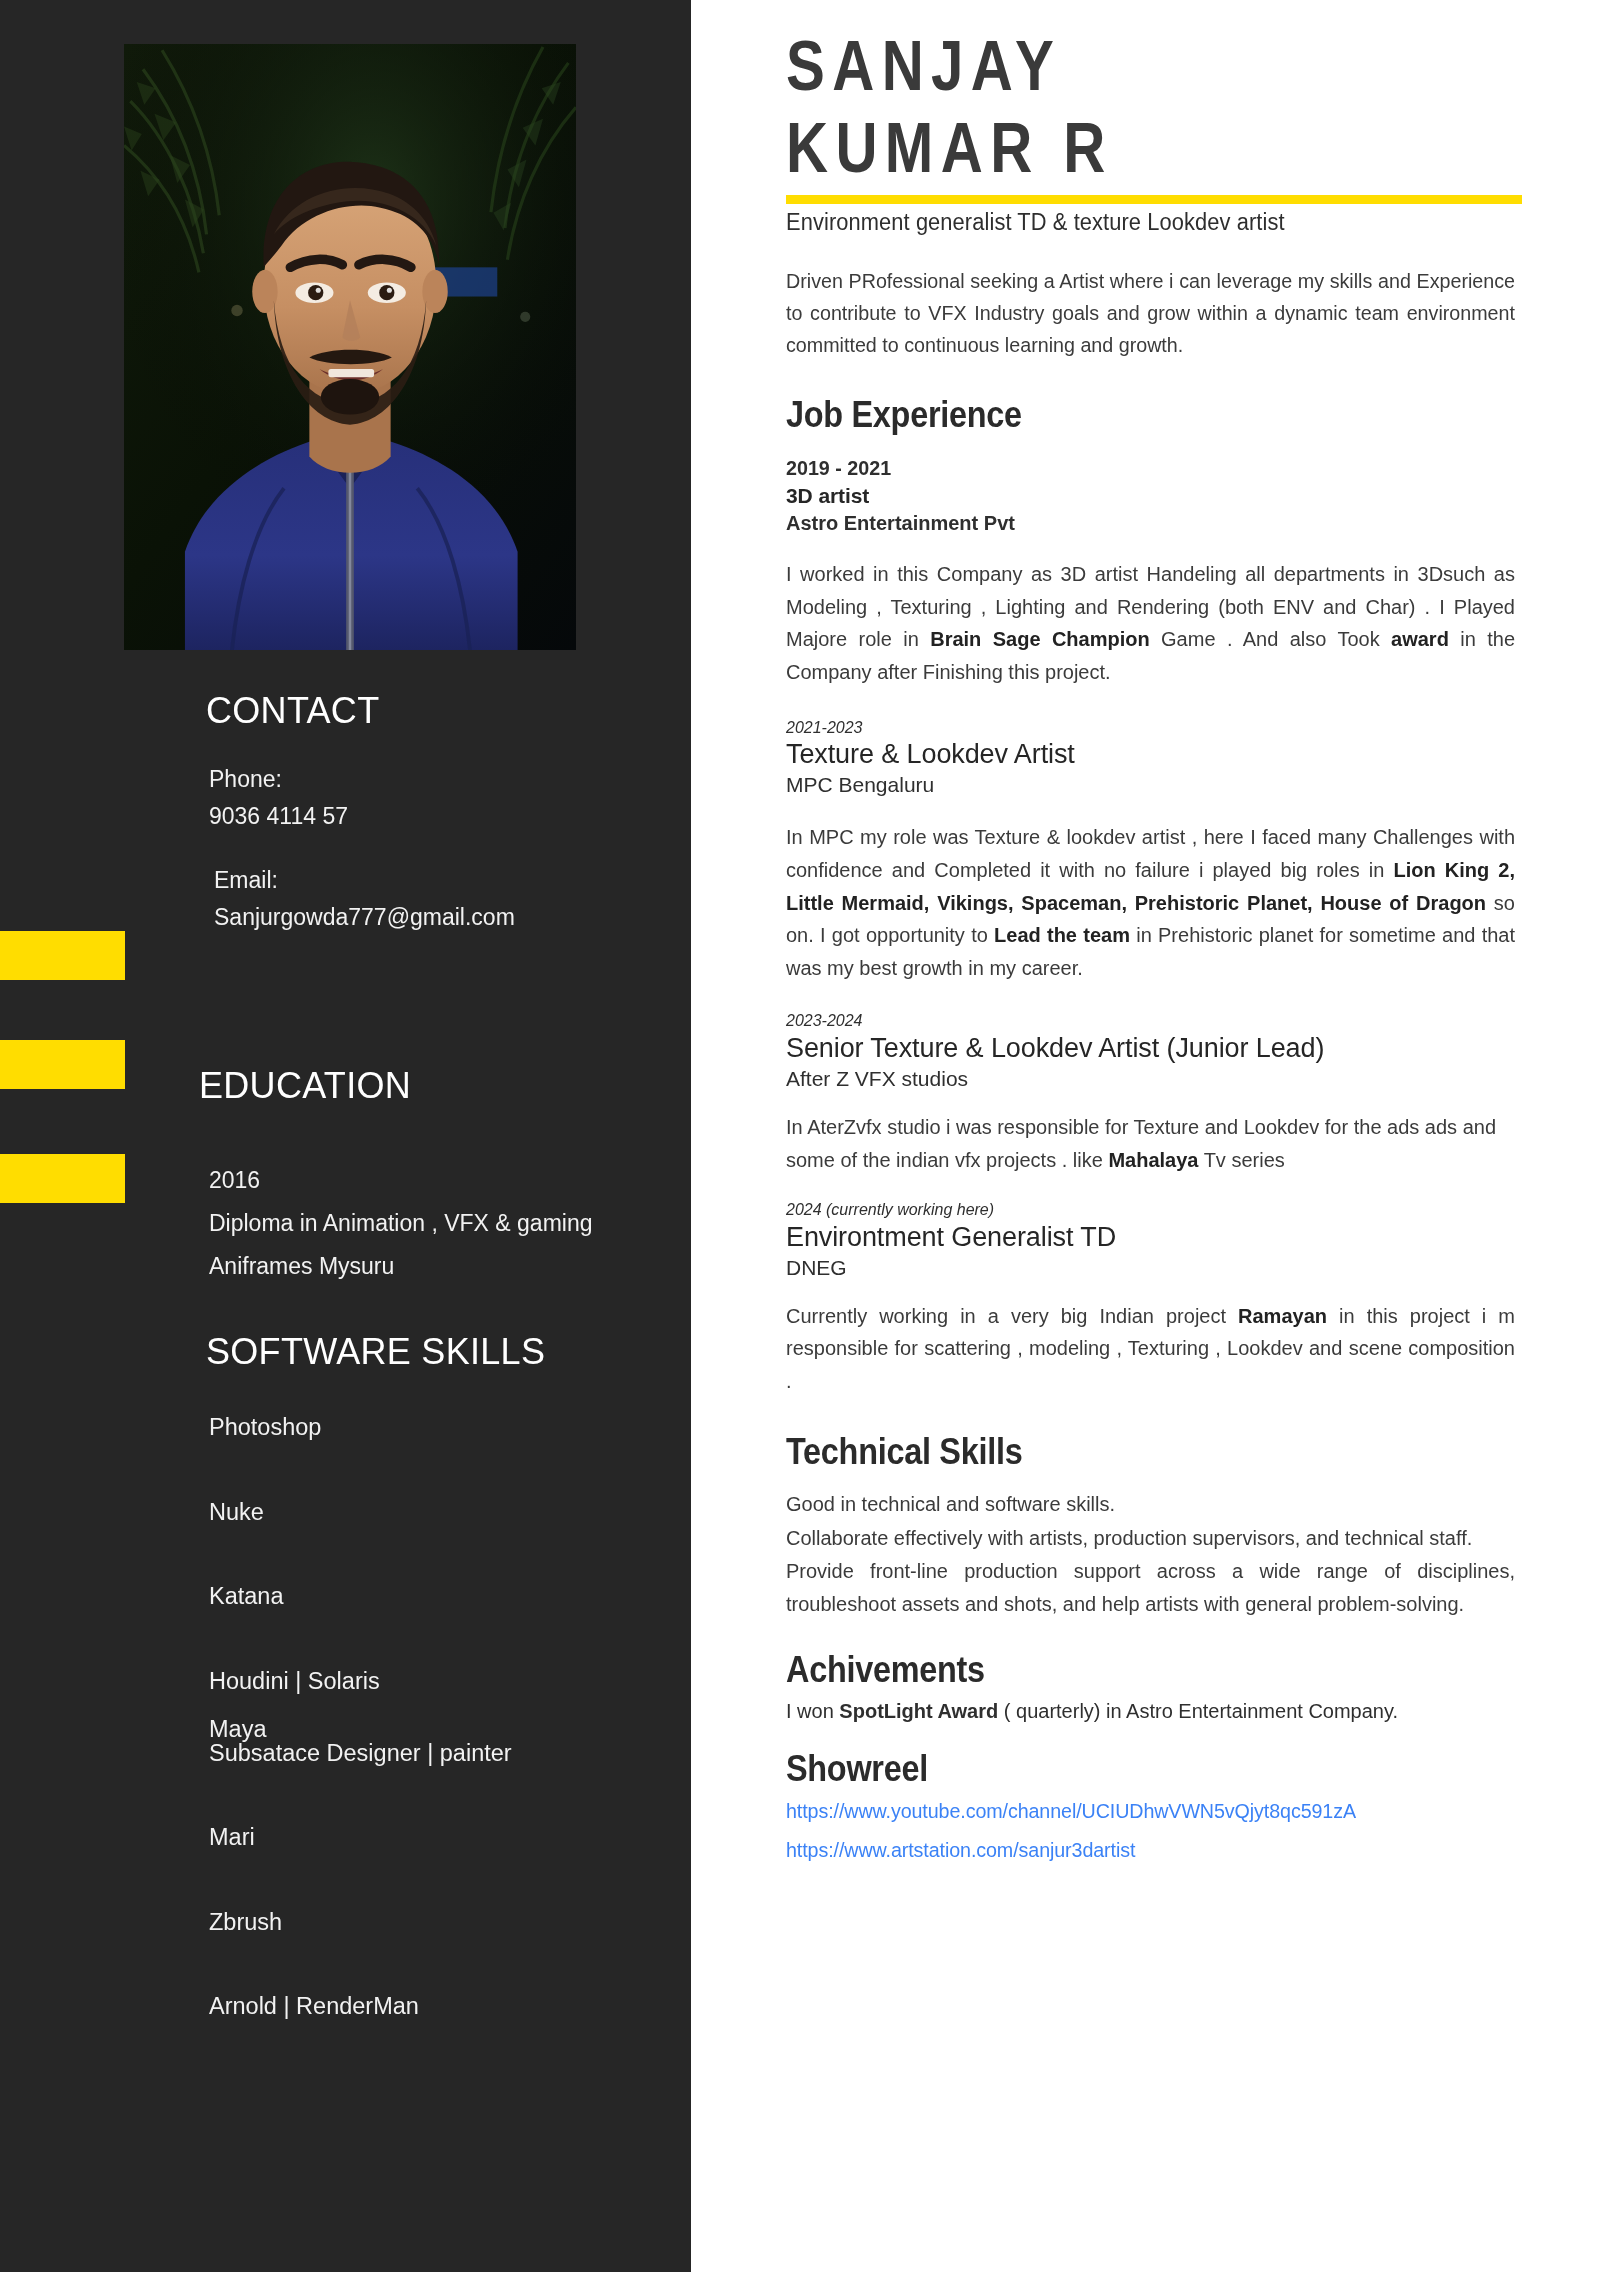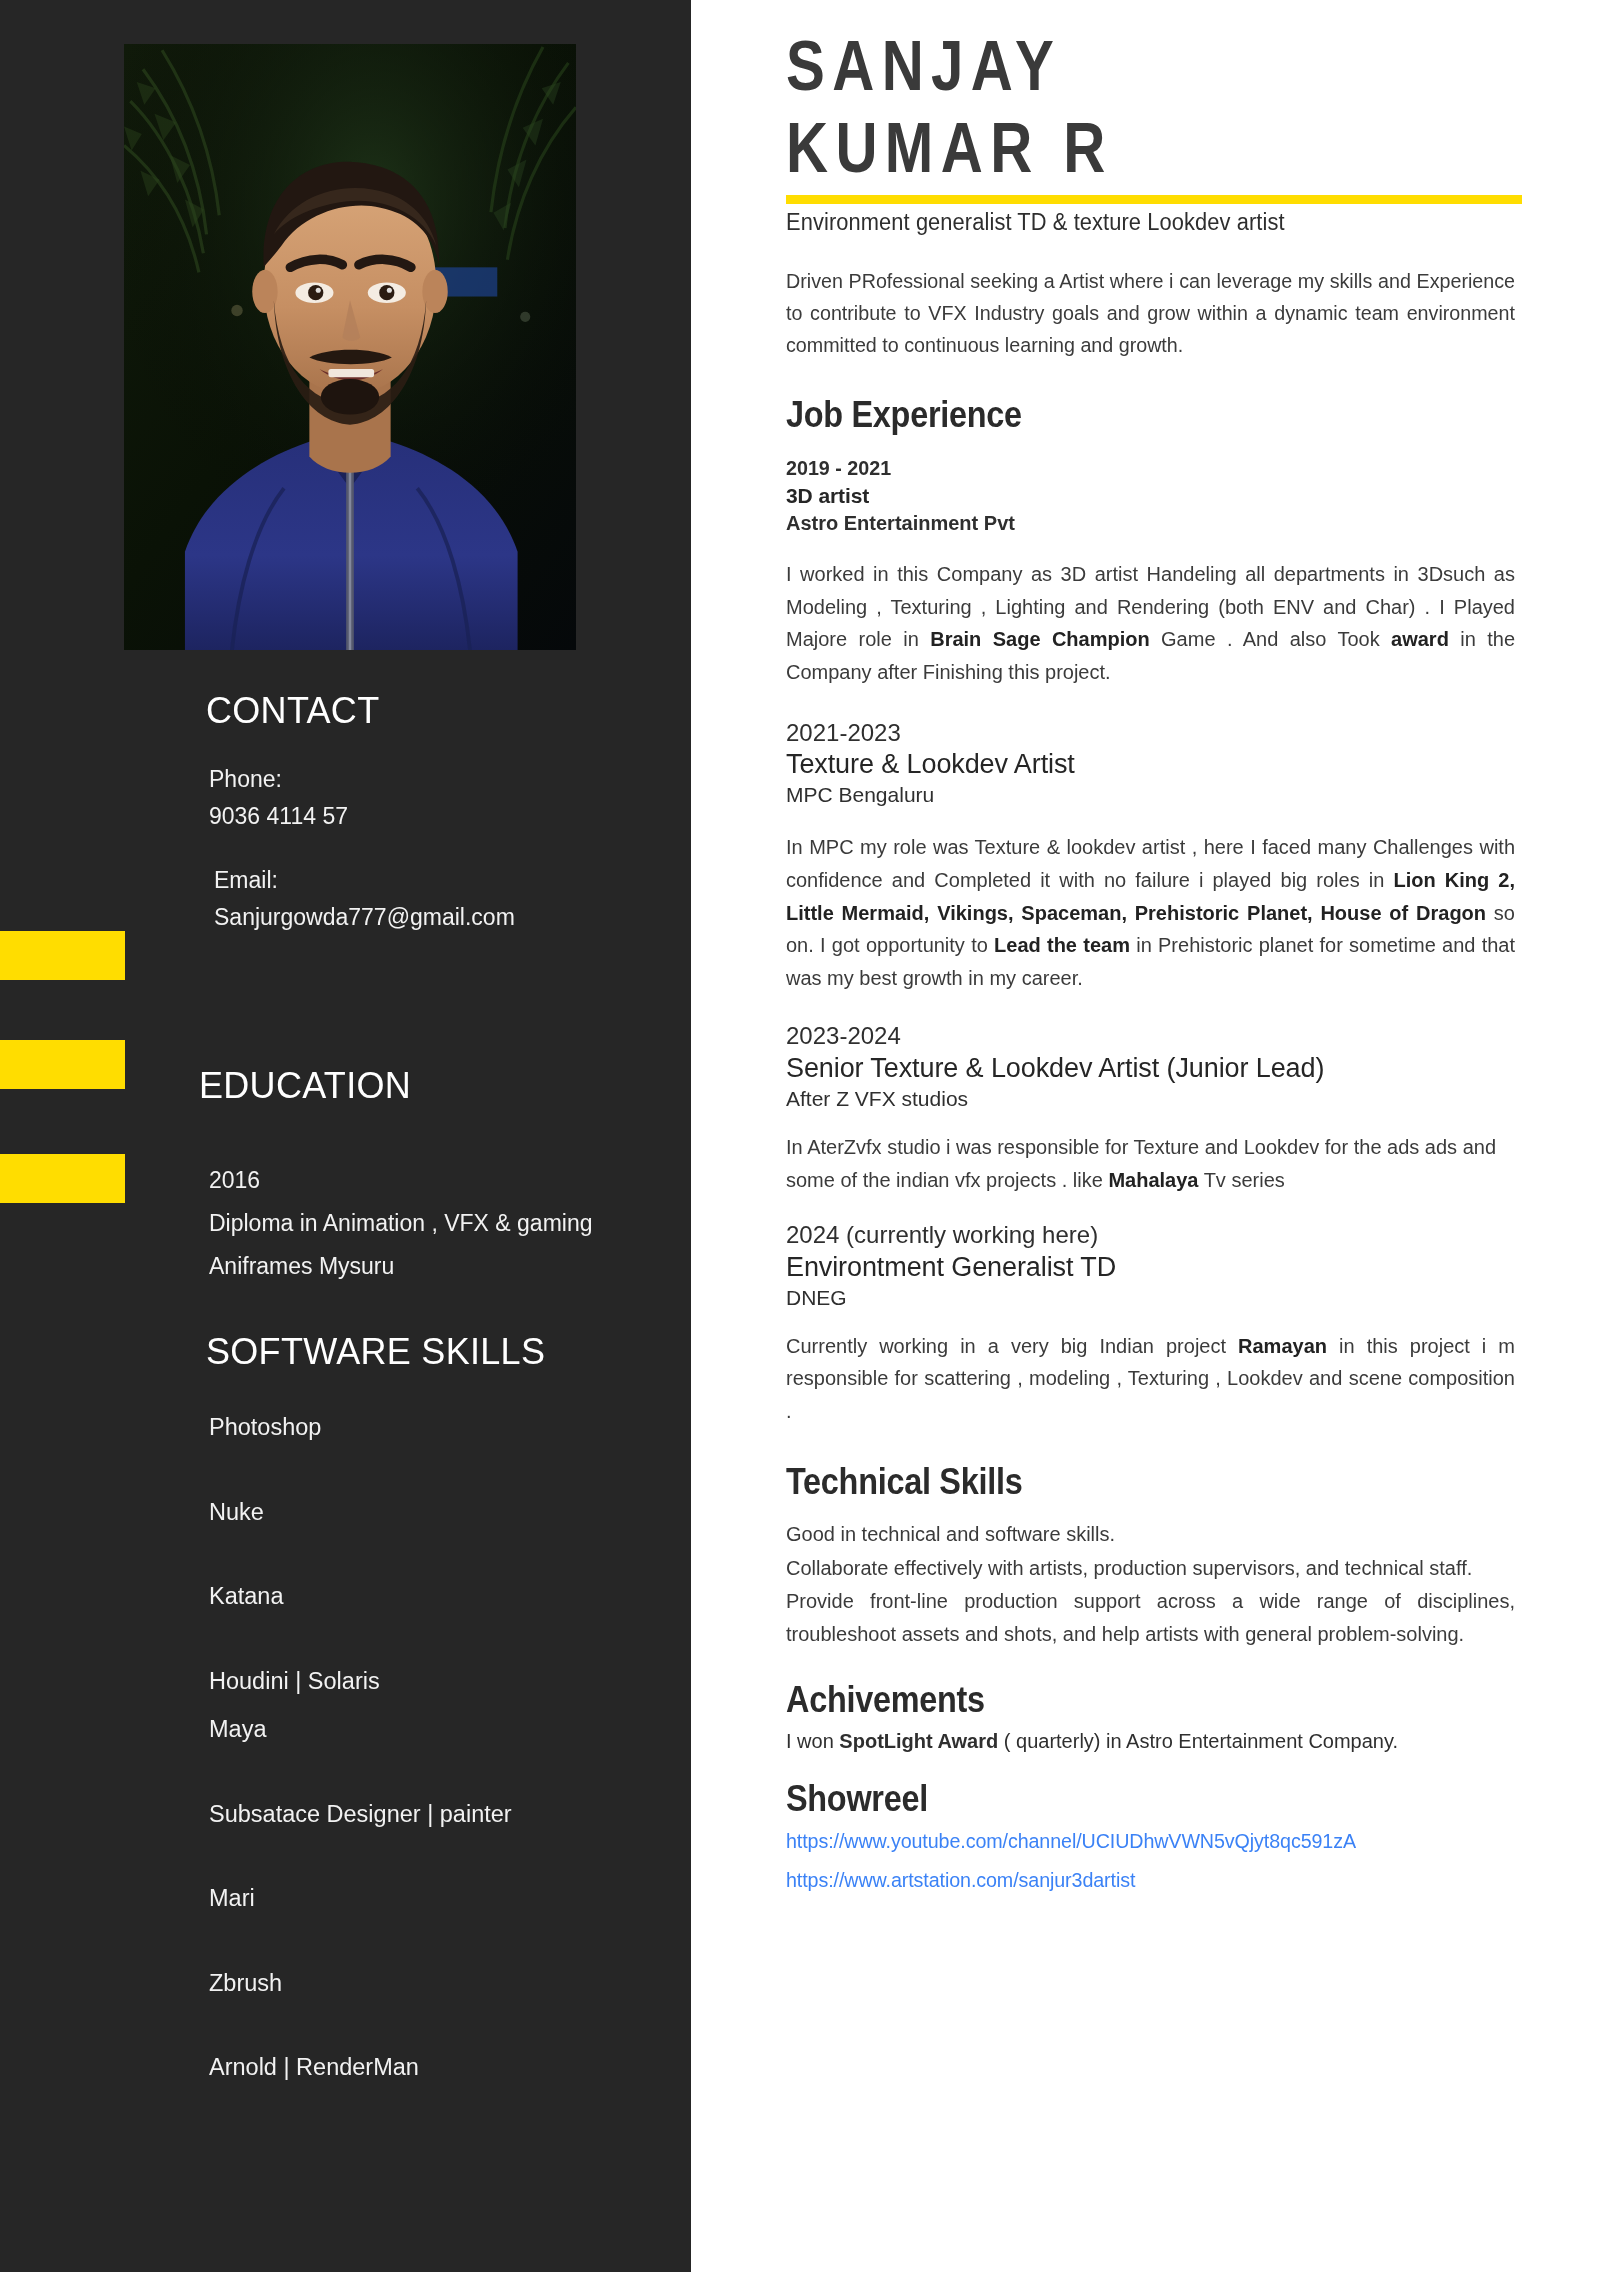--- a/index.html
+++ b/index.html
@@ -129,21 +129,22 @@
     white-space: nowrap;
   }
   .job-years {
     color: #2f2f2f;
     font-size: 19.7px;
     font-weight: 700;
     margin: 0;
   }
   .job-years.light {
     font-weight: 400;
-    font-size: 24px;
+    font-size: 16px;
+    font-style: italic;
   }
   .job-title {
     color: #262626;
     font-size: 21px;
     font-weight: 700;
     margin: 0;
     letter-spacing: -0.1px;
   }
   .job-title.light {
     font-weight: 400;
@@ -328,21 +329,21 @@
     </div>
 
     <div class="pos" style="left:206px; top:1332px;">
       <h2 class="sb-heading">SOFTWARE SKILLS</h2>
     </div>
     <div class="pos" style="left:209px; top:1416px;">
       <p class="sb-skill" style="margin-bottom:61px;">Photoshop</p>
       <p class="sb-skill" style="margin-bottom:61px;">Nuke</p>
       <p class="sb-skill" style="margin-bottom:61px;">Katana</p>
       <p class="sb-skill" style="margin-bottom:25px;">Houdini | Solaris</p>
-      <p class="sb-skill" style="margin-bottom:61px;">Maya</p>
+      <p class="sb-skill" style="">Maya</p>
       <p class="sb-skill" style="margin-bottom:61px;">Subsatace Designer | painter</p>
       <p class="sb-skill" style="margin-bottom:61px;">Mari</p>
       <p class="sb-skill" style="margin-bottom:61px;">Zbrush</p>
       <p class="sb-skill">Arnold | RenderMan</p>
     </div>
 
   </div>
 
   <div class="main">
 

